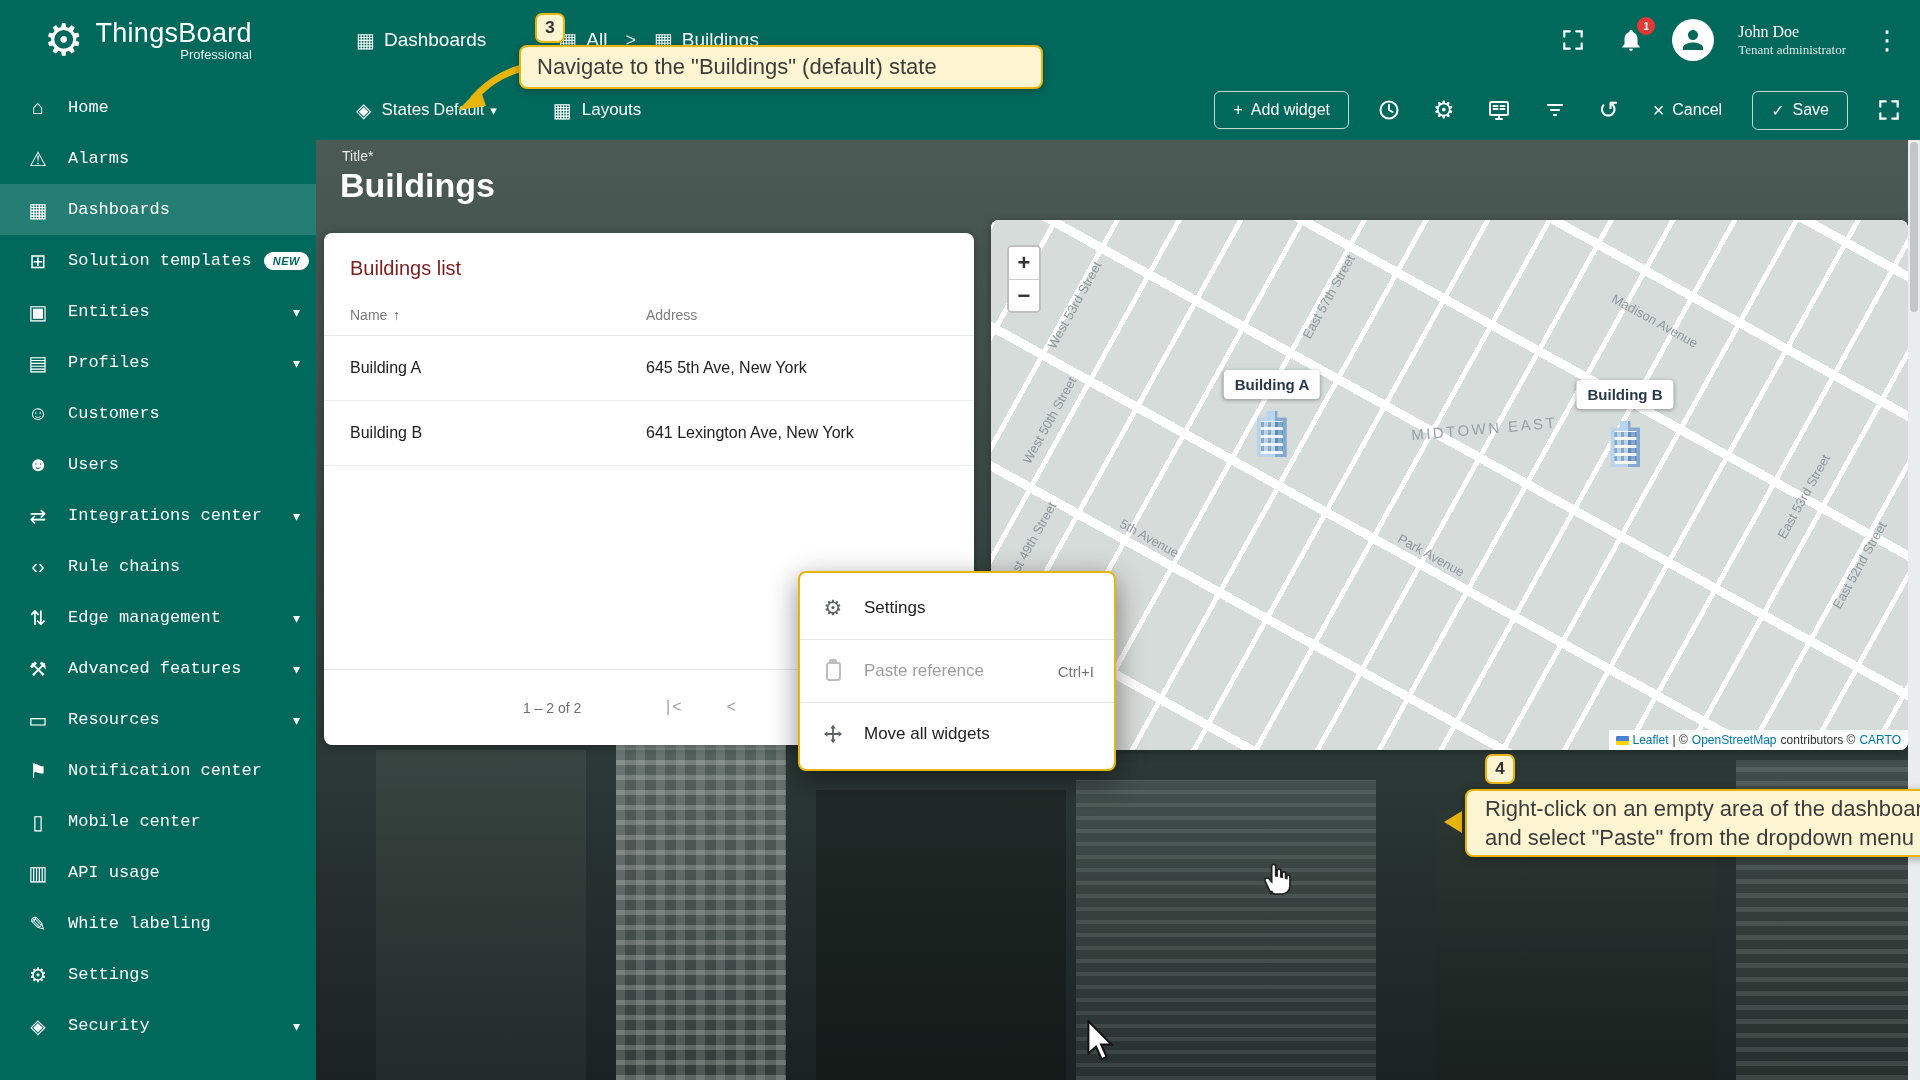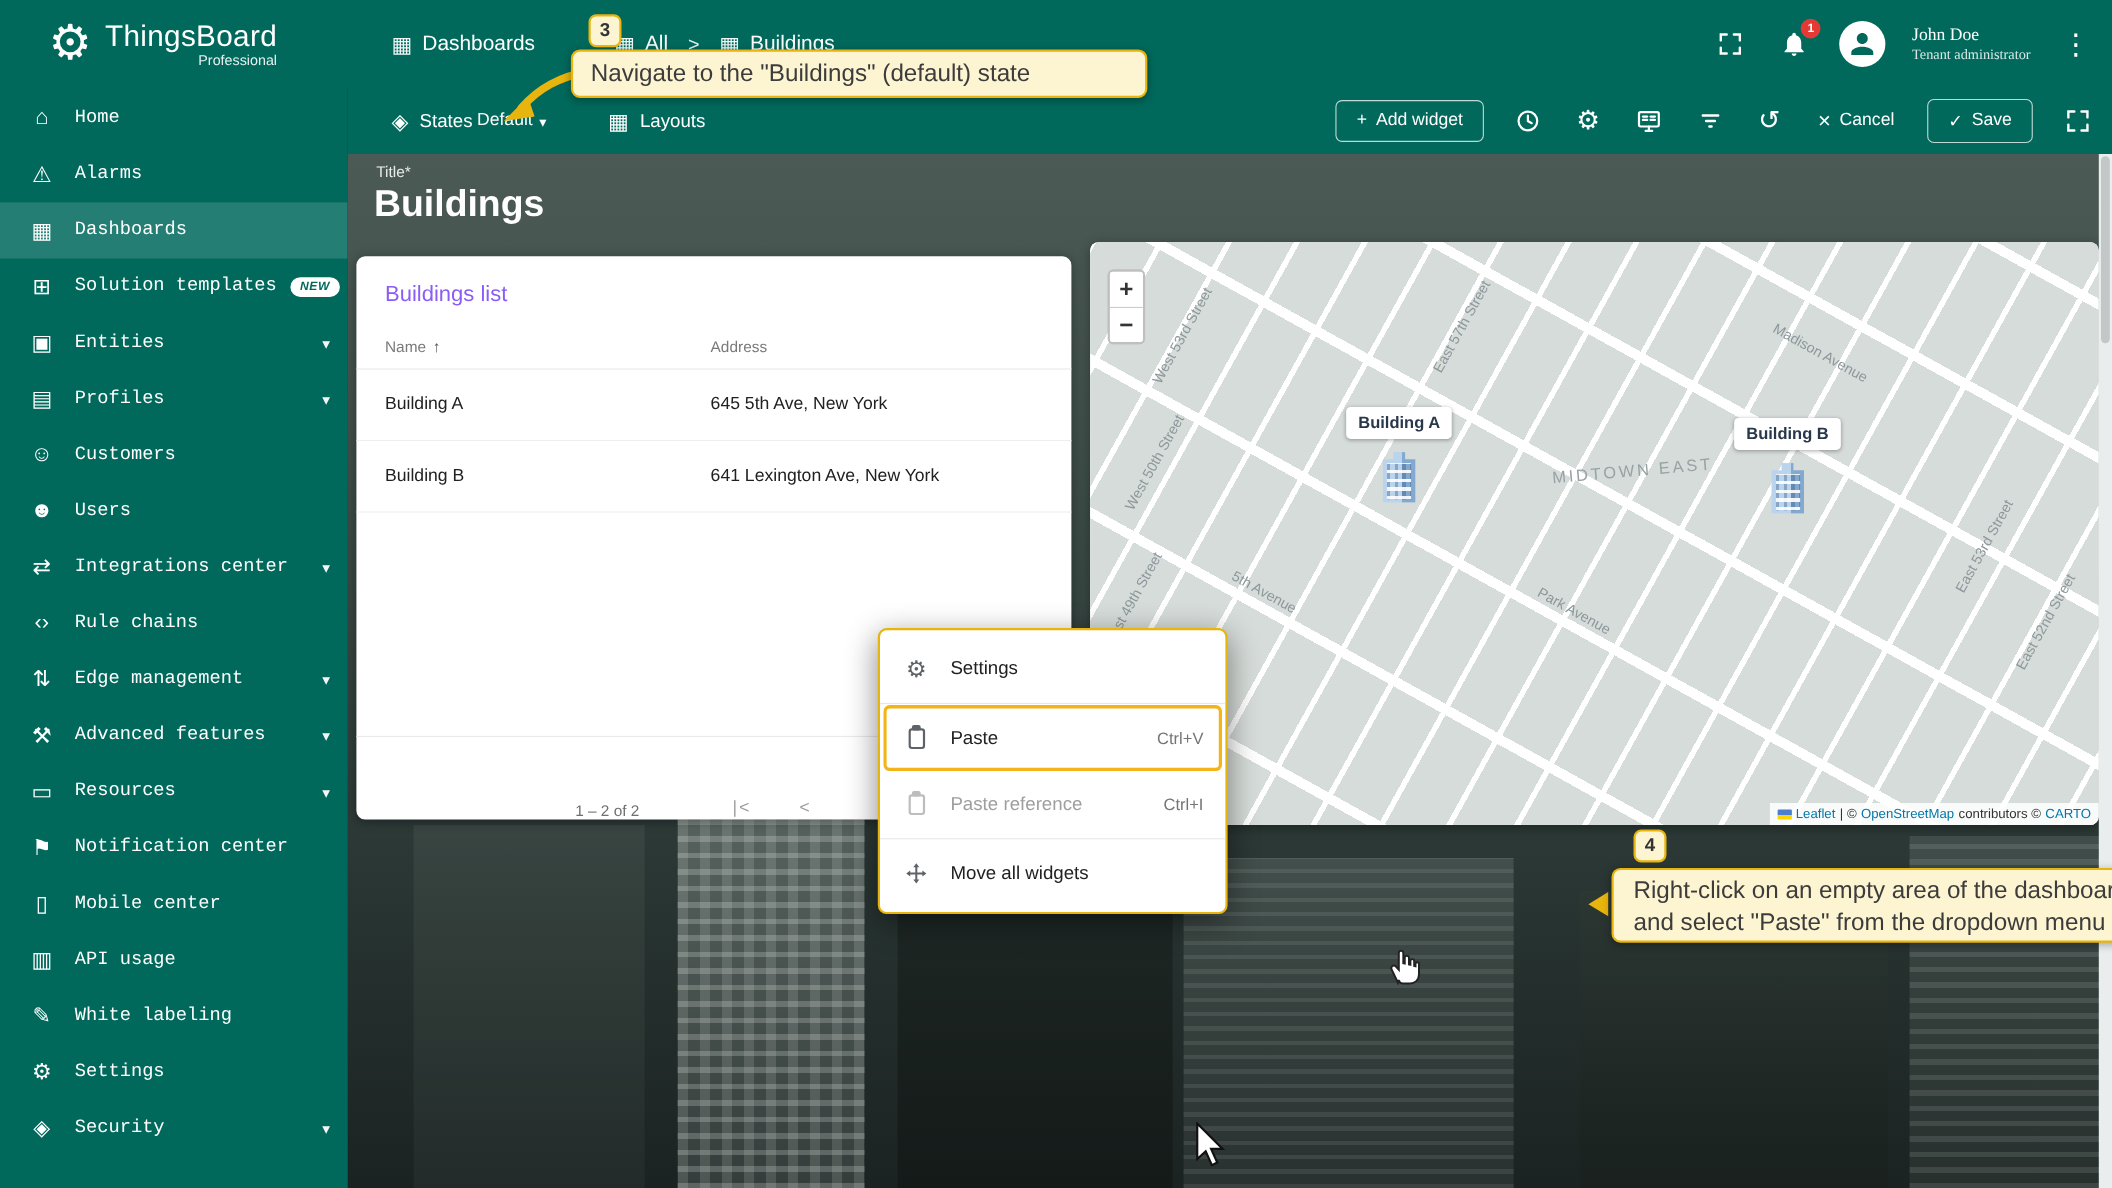--- a/index.html
+++ b/index.html
@@ -107,31 +107,31 @@
       linear-gradient(180deg, rgba(95,108,104,.4), rgba(50,60,56,.5));
   }
 
   .title-label{ position:absolute; left:26px; top:8px; font-size:14px; color:rgba(255,255,255,.88); }
   .page-title{ position:absolute; left:24px; top:26px; font-size:34px; font-weight:bold; color:#fff; cursor:text; }
 
   .card{ position:absolute; background:#fff; border-radius:8px; box-shadow:0 2px 10px rgba(0,0,0,.35); }
 
   
   .buildings-card{ left:8px; top:93px; width:650px; height:512px; }
-  .card-title{ padding:24px 26px 14px; font-size:20px; color:#8b5cf6; }
+  .card-title{ padding:24px 26px 14px; font-size:20px; color:#7f1d1d; }
   .thead{ display:flex; padding:0 26px; height:42px; align-items:center; color:#7a7a7a; font-size:14px; border-bottom:1px solid #e9e9e9; }
   .col-name{ width:296px; display:flex; align-items:center; gap:6px; cursor:pointer; }
   .col-addr{ flex:1; cursor:pointer; }
   .sort-arrow{ font-size:14px; color:#555; }
   .trow{ display:flex; padding:0 26px; height:65px; align-items:center; font-size:16px; color:#212121; border-bottom:1px solid #eeeeee; cursor:pointer; }
   .trow .cell-name{ width:296px; }
   .trow .cell-addr{ flex:1; }
   .paginator{
     position:absolute; left:0; right:0; bottom:0; height:76px; border-top:1px solid #e9e9e9;
-    display:flex; align-items:flex-end; justify-content:center; color:#6f6f6f; font-size:14px;
+    display:flex; align-items:center; justify-content:center; color:#6f6f6f; font-size:14px;
   }
   .pg-range{ margin-right:76px; }
   .pg-btn{ background:none; border:none; color:#9e9e9e; font-size:16px; letter-spacing:-1px; cursor:pointer; margin-right:34px; font-family:"Liberation Mono", monospace; }
 
   
   .map-card{ left:675px; top:80px; width:917px; height:530px; overflow:hidden; border-radius:8px; }
   .map-canvas{
     position:absolute; inset:0; background-color:#d6dcd9;
     background-image:
       repeating-linear-gradient(29deg, #ffffff 0 9px, transparent 9px 122px),
@@ -498,27 +498,20 @@
   <div class="scrollbar">
     <div class="scroll-thumb"></div>
   </div>
 
   <div class="ctx-menu">
     <div class="ctx-item">
       <span class="ctx-ic">⚙</span>
       <span>Settings</span>
     </div>
     <div class="ctx-divider"></div>
-    <div class="ctx-item highlight">
-      <span class="ctx-ic">
-          <span class="clip"></span>
-        </span>
-      <span>Paste</span>
-      <span class="ctx-sc">Ctrl+V</span>
-    </div>
     <div class="ctx-item disabled">
       <span class="ctx-ic">
           <span class="clip"></span>
         </span>
       <span>Paste reference</span>
       <span class="ctx-sc">Ctrl+I</span>
     </div>
     <div class="ctx-divider"></div>
     <div class="ctx-item">
       <span class="ctx-ic">

